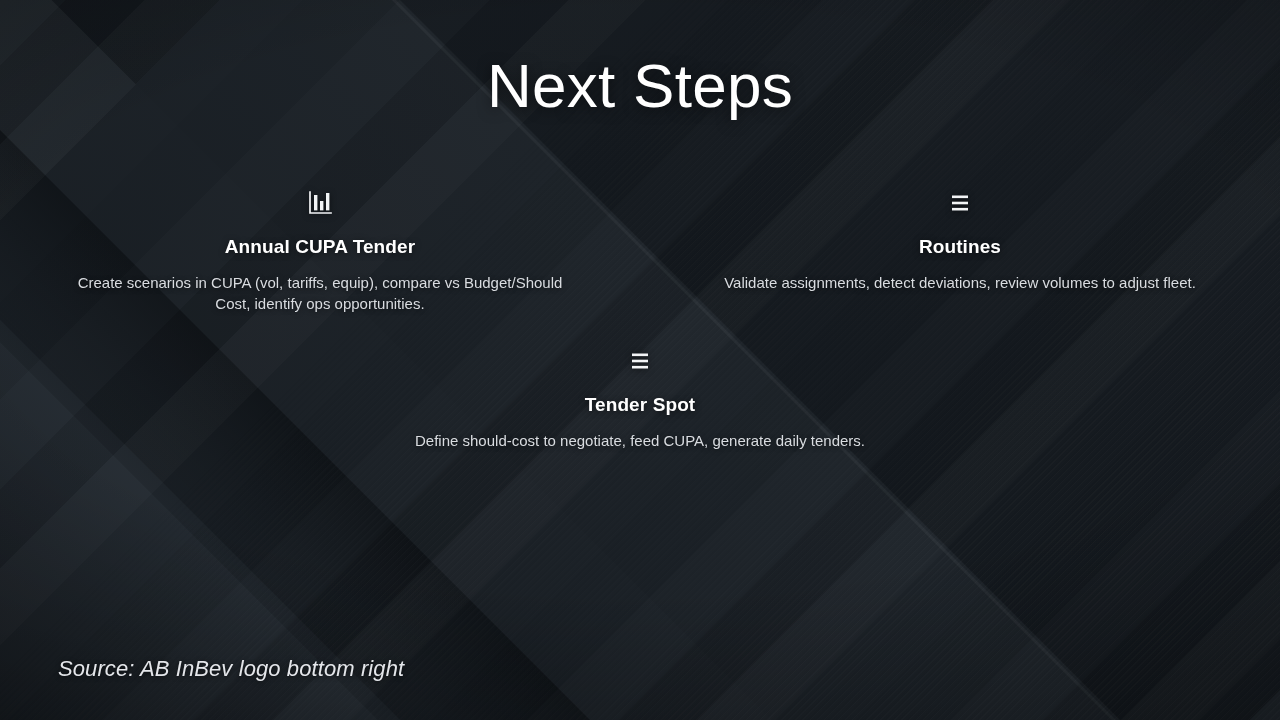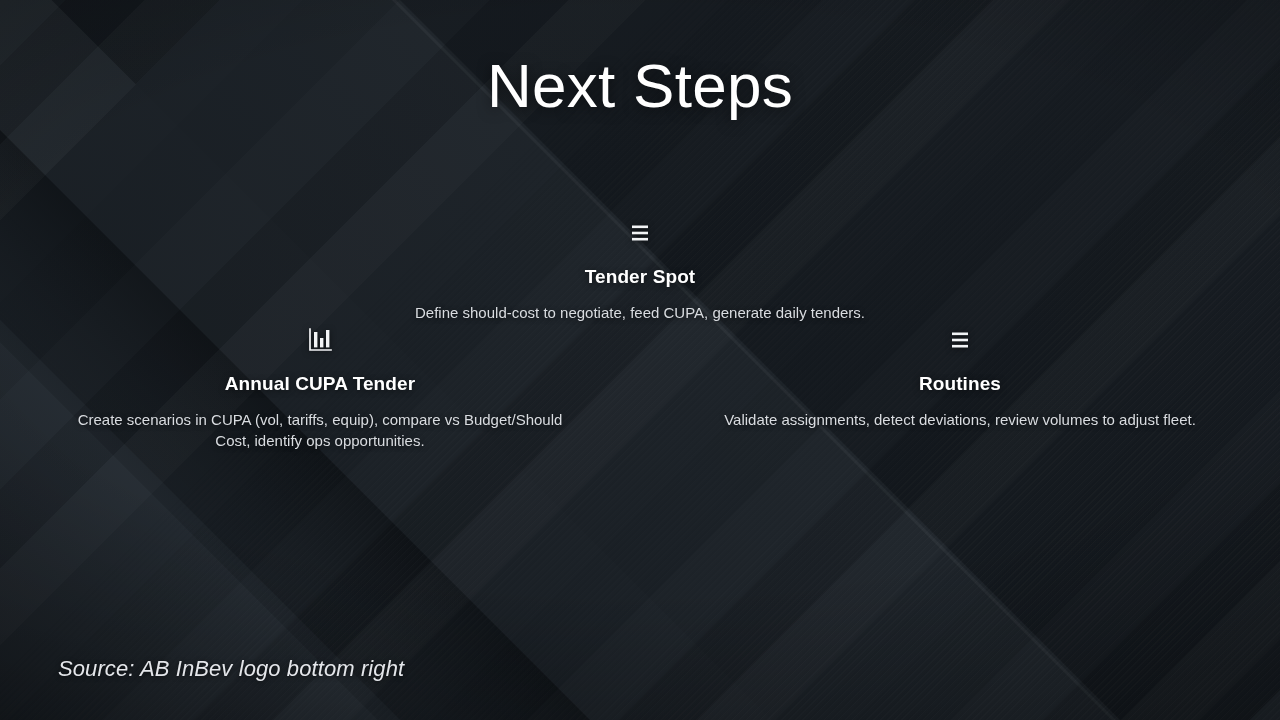--- a/index.html
+++ b/index.html
@@ -209,36 +209,20 @@
   <div class="bg-layer bg-ribbons"></div>
   <div class="bg-layer bg-stripes"></div>
   <div class="bg-layer bg-vignette"></div>
 
   <div id="content">
 
     <h1 class="slide-title">Next Steps</h1>
 
     <div class="cards">
 
-      <div class="card-row row-2">
-
-        <div class="card single">
-          <div class="card-icon">
-            <svg width="24" height="24" viewBox="0 0 24 24" aria-hidden="true">
-              <rect x="4" y="4.5" width="16" height="2.6" fill="#f2f4f6"></rect>
-              <rect x="4" y="10.7" width="16" height="2.6" fill="#f2f4f6"></rect>
-              <rect x="4" y="16.9" width="16" height="2.6" fill="#f2f4f6"></rect>
-            </svg>
-          </div>
-          <div class="card-title">Tender Spot</div>
-          <div class="card-desc">Define should-cost to negotiate, feed CUPA, generate daily tenders.</div>
-        </div>
-
-      </div>
-
       <div class="card-row row-1">
 
         <div class="card">
           <div class="card-icon">
             <svg width="26" height="26" viewBox="0 0 26 26" aria-hidden="true">
               <path d="M3 2 L3 23 L24 23" fill="none" stroke="#f2f4f6" stroke-width="1.7" stroke-linecap="square"></path>
               <rect x="7" y="5" width="3.4" height="15.4" fill="#f2f4f6"></rect>
               <rect x="13" y="11" width="3.4" height="9.4" fill="#f2f4f6"></rect>
               <rect x="19" y="3" width="3.4" height="17.4" fill="#f2f4f6"></rect>
             </svg>
@@ -254,18 +238,34 @@
               <rect x="4" y="10.7" width="16" height="2.6" fill="#f2f4f6"></rect>
               <rect x="4" y="16.9" width="16" height="2.6" fill="#f2f4f6"></rect>
             </svg>
           </div>
           <div class="card-title">Routines</div>
           <div class="card-desc">Validate assignments, detect deviations, review volumes to adjust fleet.</div>
         </div>
 
       </div>
 
+      <div class="card-row row-2">
+
+        <div class="card single">
+          <div class="card-icon">
+            <svg width="24" height="24" viewBox="0 0 24 24" aria-hidden="true">
+              <rect x="4" y="4.5" width="16" height="2.6" fill="#f2f4f6"></rect>
+              <rect x="4" y="10.7" width="16" height="2.6" fill="#f2f4f6"></rect>
+              <rect x="4" y="16.9" width="16" height="2.6" fill="#f2f4f6"></rect>
+            </svg>
+          </div>
+          <div class="card-title">Tender Spot</div>
+          <div class="card-desc">Define should-cost to negotiate, feed CUPA, generate daily tenders.</div>
+        </div>
+
+      </div>
+
     </div>
 
     <div class="source-note">Source: AB InBev logo bottom right</div>
 
   </div>
 </div>
 
 </body></html>

